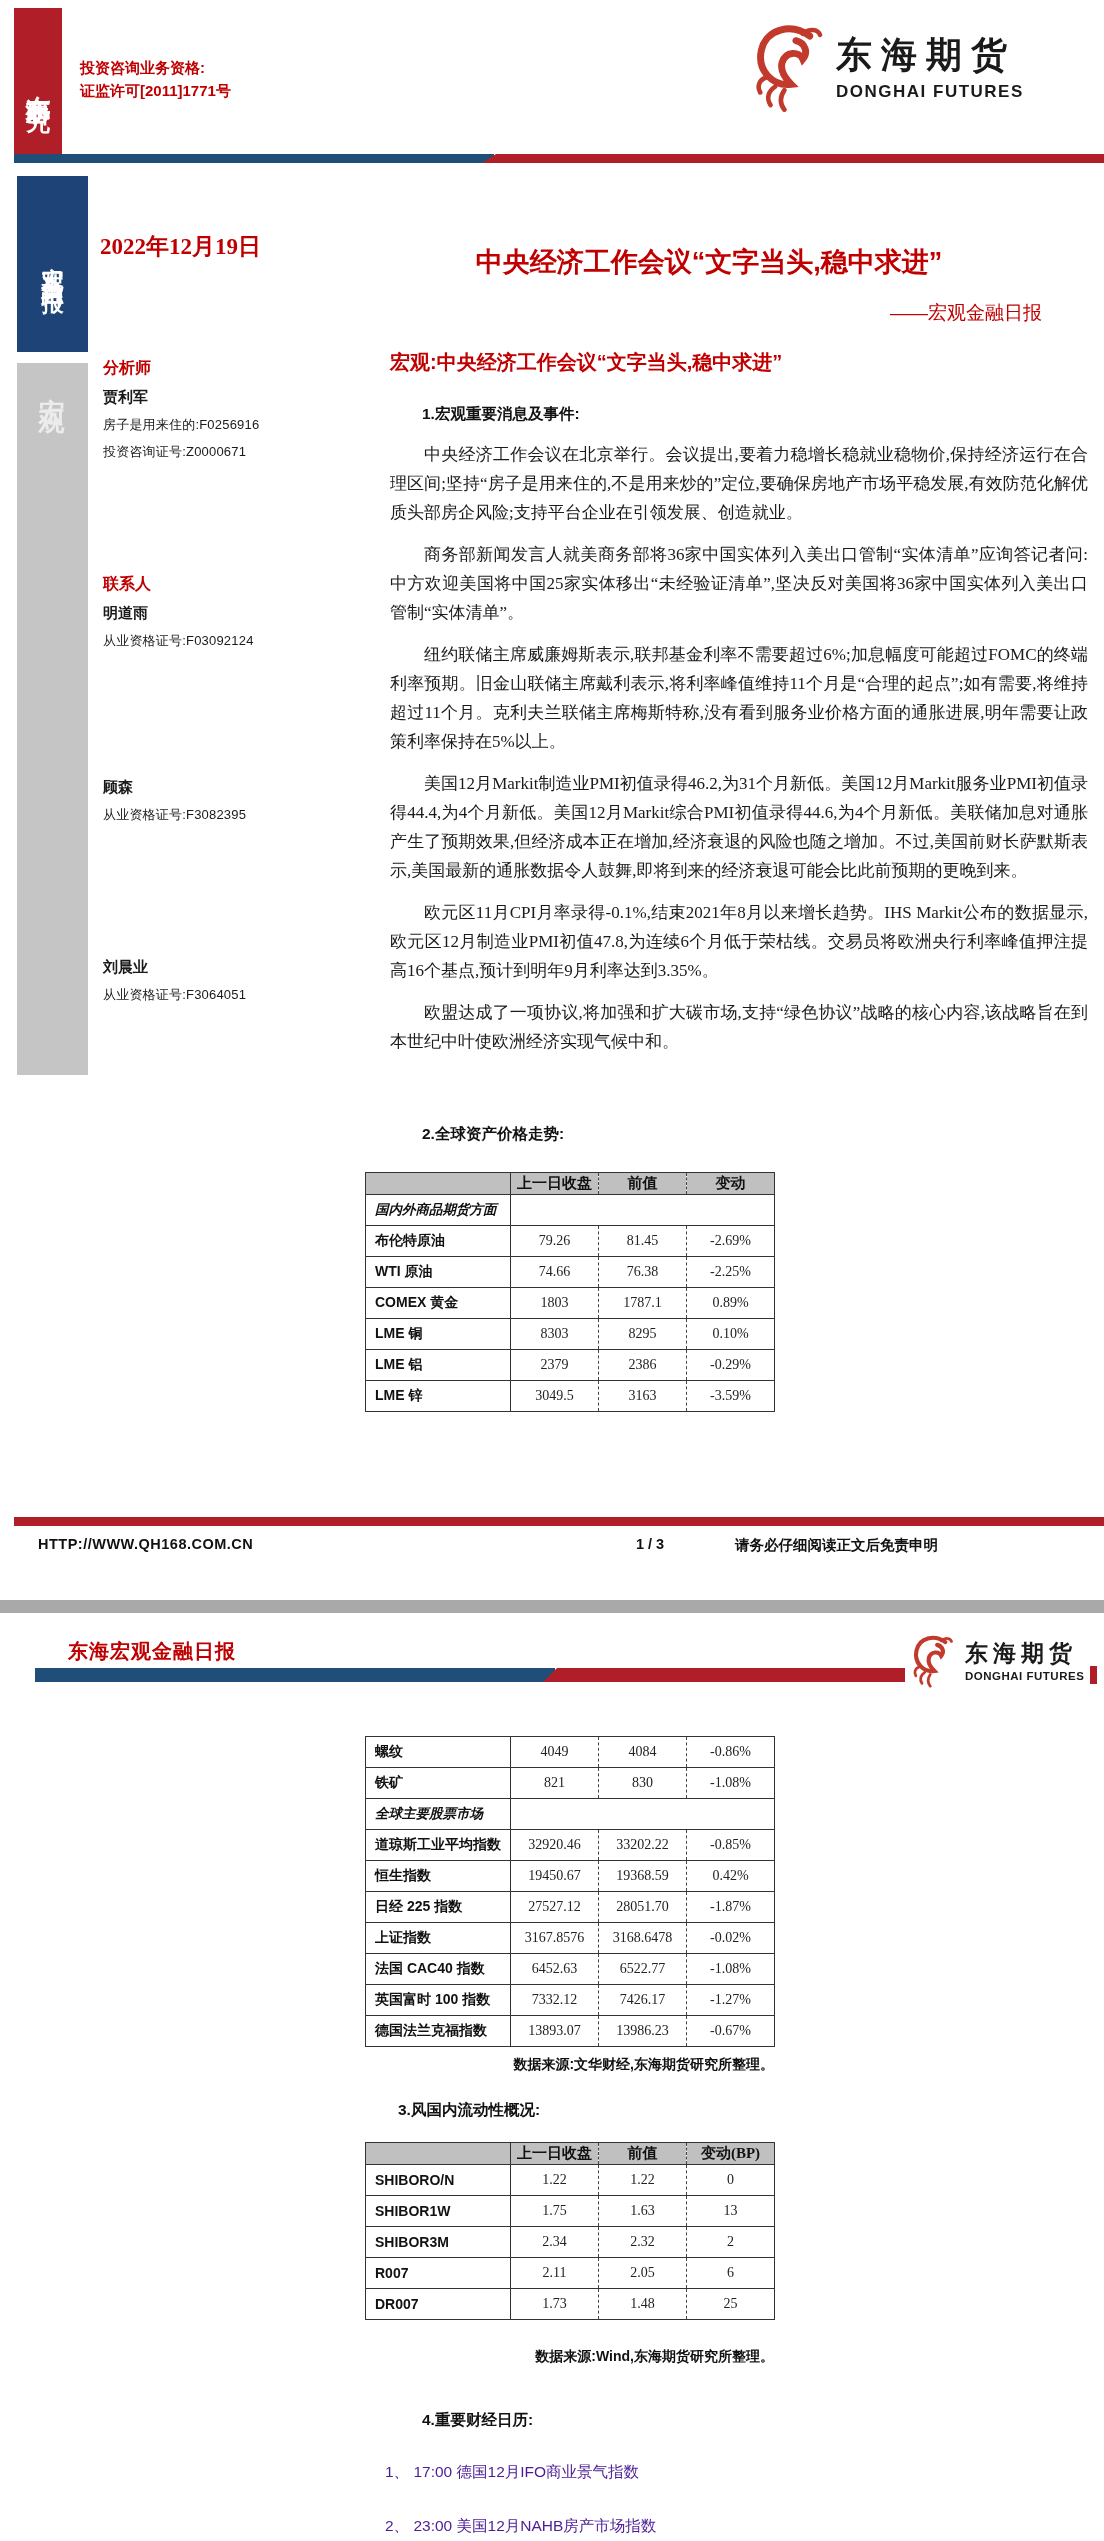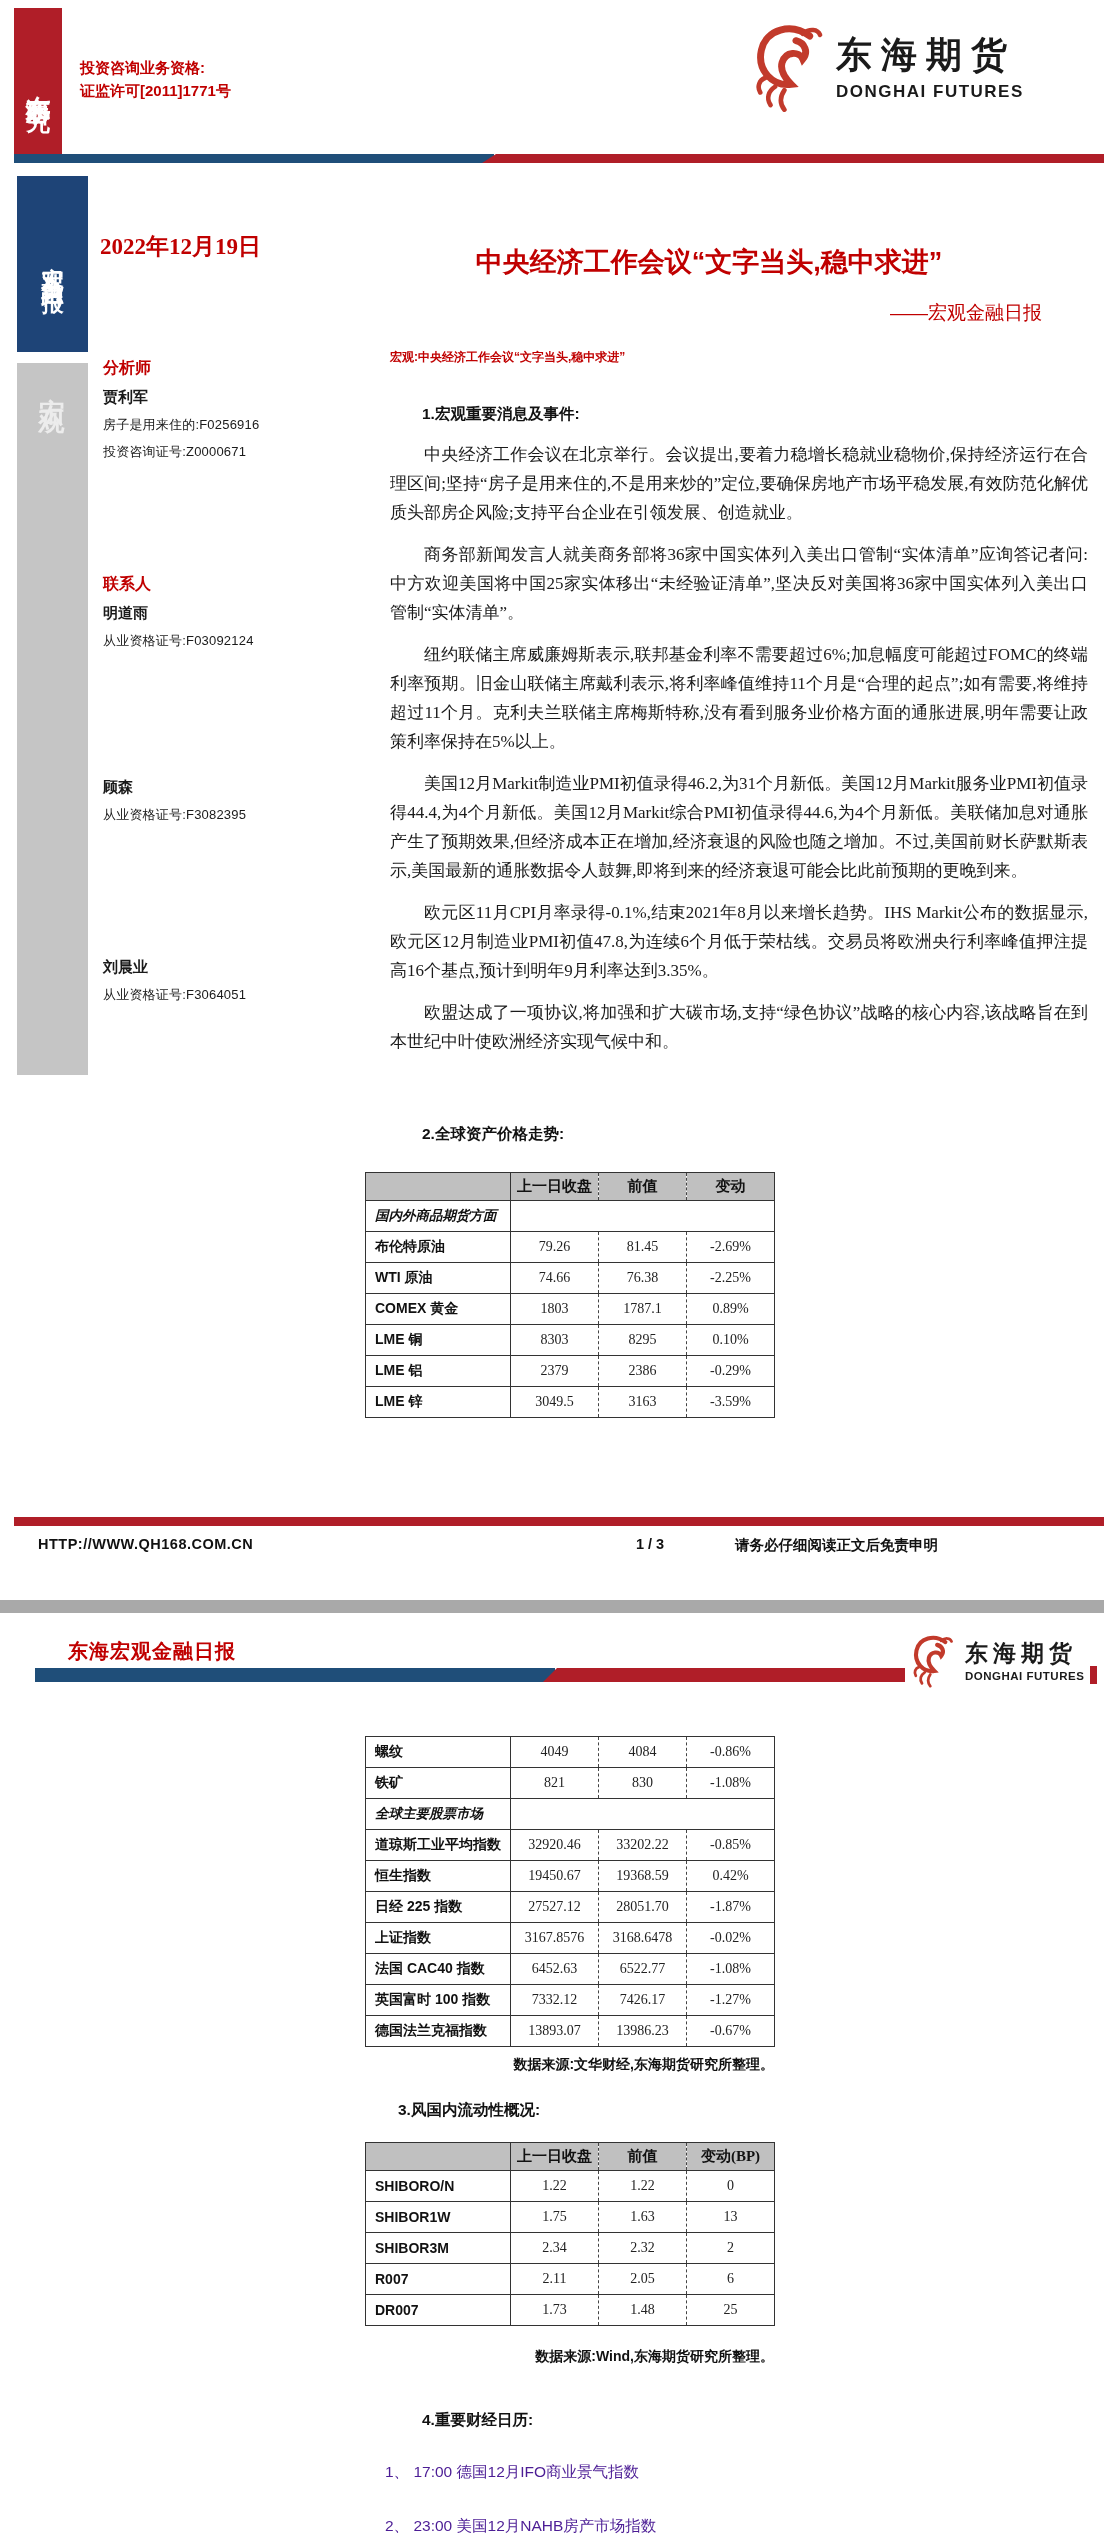--- a/index.html
+++ b/index.html
@@ -52,37 +52,37 @@
   .title{left:330px;top:244px;width:758px;text-align:center;color:var(--red-text);font-size:27px;font-weight:bold;}
   .subtitle{left:330px;top:300px;width:712px;text-align:right;color:var(--red-text);font-size:19px;}
 
   
   .side{left:103px;width:175px;font-size:13px;color:#1a1a1a;}
   .side .role{color:var(--red-text);font-weight:bold;font-size:16px;}
   .side .name{font-weight:bold;font-size:15px;margin-top:9px;}
   .side .cert{margin-top:9px;letter-spacing:.2px;}
 
   
-  .h-red{left:390px;top:349px;color:var(--red-text);font-size:12px;font-weight:bold;}
+  .h-red{left:390px;top:349px;color:var(--red-text);font-size:20px;font-weight:bold;}
   .h-black{color:#111;font-size:15.5px;font-weight:bold;}
   .h1-pos{left:422px;top:404px;}
   .h2-pos{left:422px;top:1124px;text-align:right;}
   .h3-pos{left:398px;top:2100px;}
   .h4-pos{left:422px;top:2410px;}
   .body-block{left:390px;top:440px;width:698px;height:672px;overflow:hidden;}
   .body-block p{font-size:17px;line-height:29px;text-align:justify;text-indent:2em;color:#1a1a1a;margin-bottom:13px;font-family:"Liberation Serif",serif;}
 
   
   table.dt{border-collapse:collapse;table-layout:fixed;width:409px;background:#fff;}
   table.dt td,table.dt th{border-top:1px solid #333;border-bottom:1px solid #333;overflow:hidden;white-space:nowrap;}
   table.dt .lab{width:145px;border-left:1px solid #333;border-right:1px solid #333;font-weight:bold;font-size:14px;padding-left:9px;text-align:left;color:#111;margin-top:43px;}
   table.dt .val{width:88px;text-align:center;font-family:"Liberation Serif",serif;font-size:14px;color:#222;border-left:1px dashed #444;}
   table.dt .val:last-child{border-right:1px solid #333;}
   table.dt tr{height:31px;}
-  table.dt tr.head{height:28px;}
+  table.dt tr.head{height:22px;}
   table.dt tr.head th{background:var(--table-head);font-size:15px;font-weight:bold;color:#111;text-align:center;}
   table.dt tr.head th.lab{border-right:1px solid #333;}
   table.dt .sec{font-style:italic;font-size:13.5px;font-family:"Liberation Serif",serif;}
   table.dt .secfill{border-right:1px solid #333;background:#fff;}
   .t1-pos{left:365px;top:1172px;}
   .t2-pos{left:365px;top:1736px;}
   .t3-pos{left:365px;top:2142px;}
   .caption{width:409px;left:365px;text-align:right;font-weight:bold;font-size:14px;color:#111;}
   .cap1-pos{top:2056px;}
   .cap2-pos{top:2348px;}

